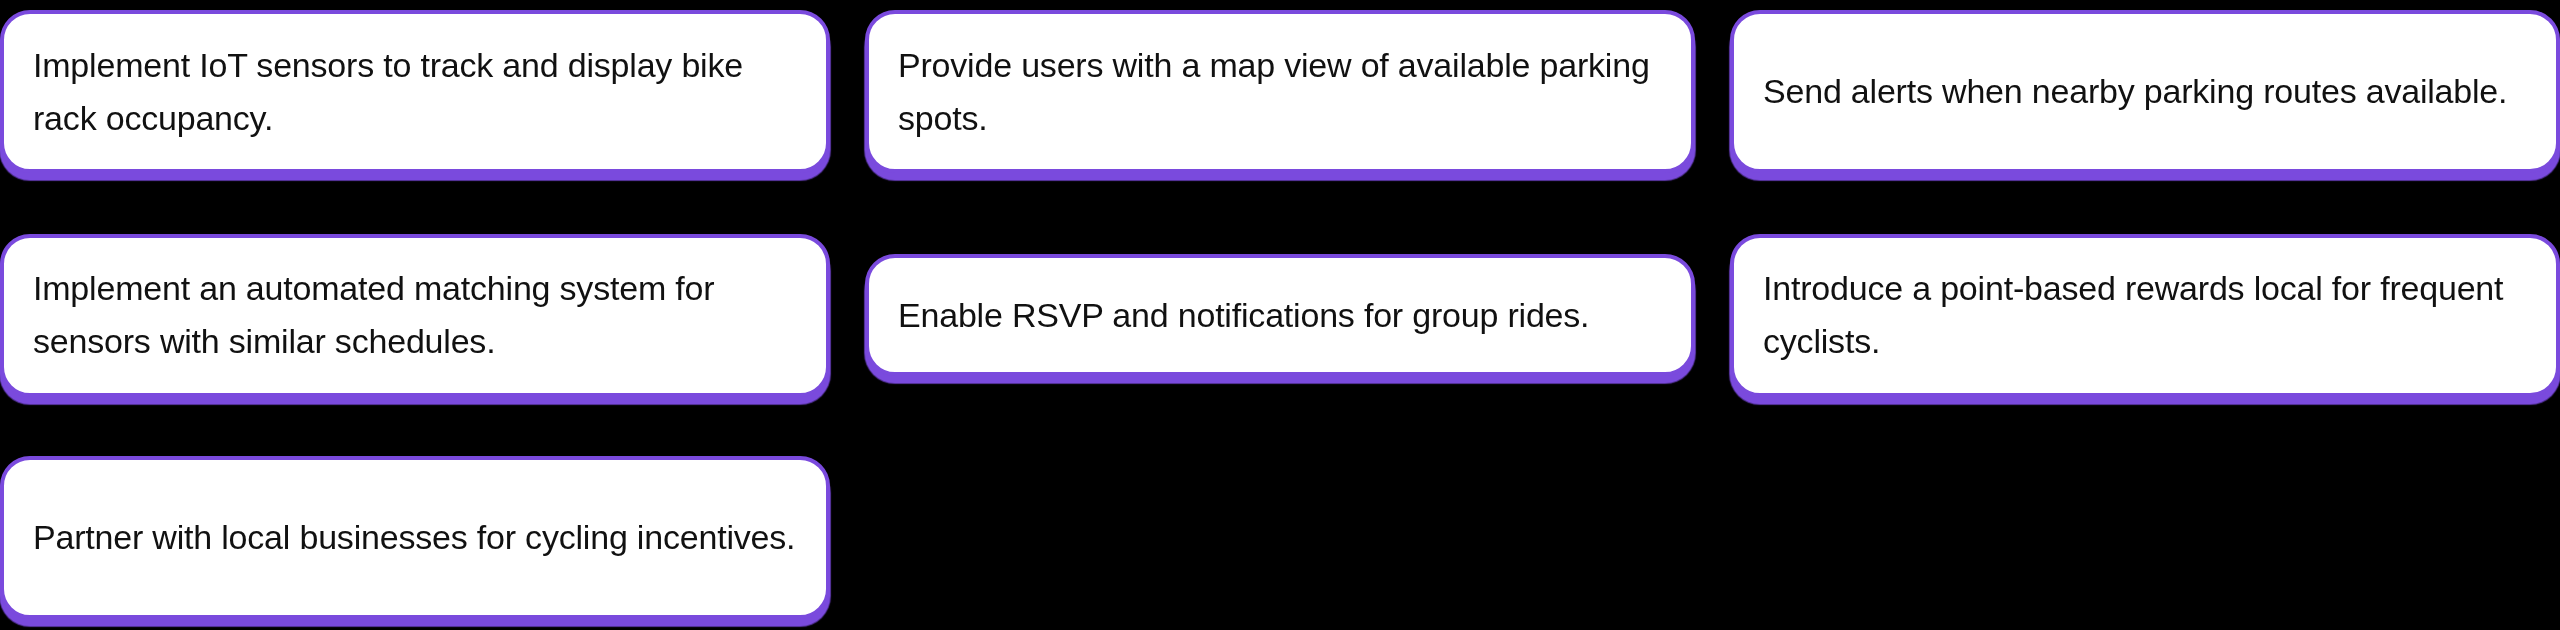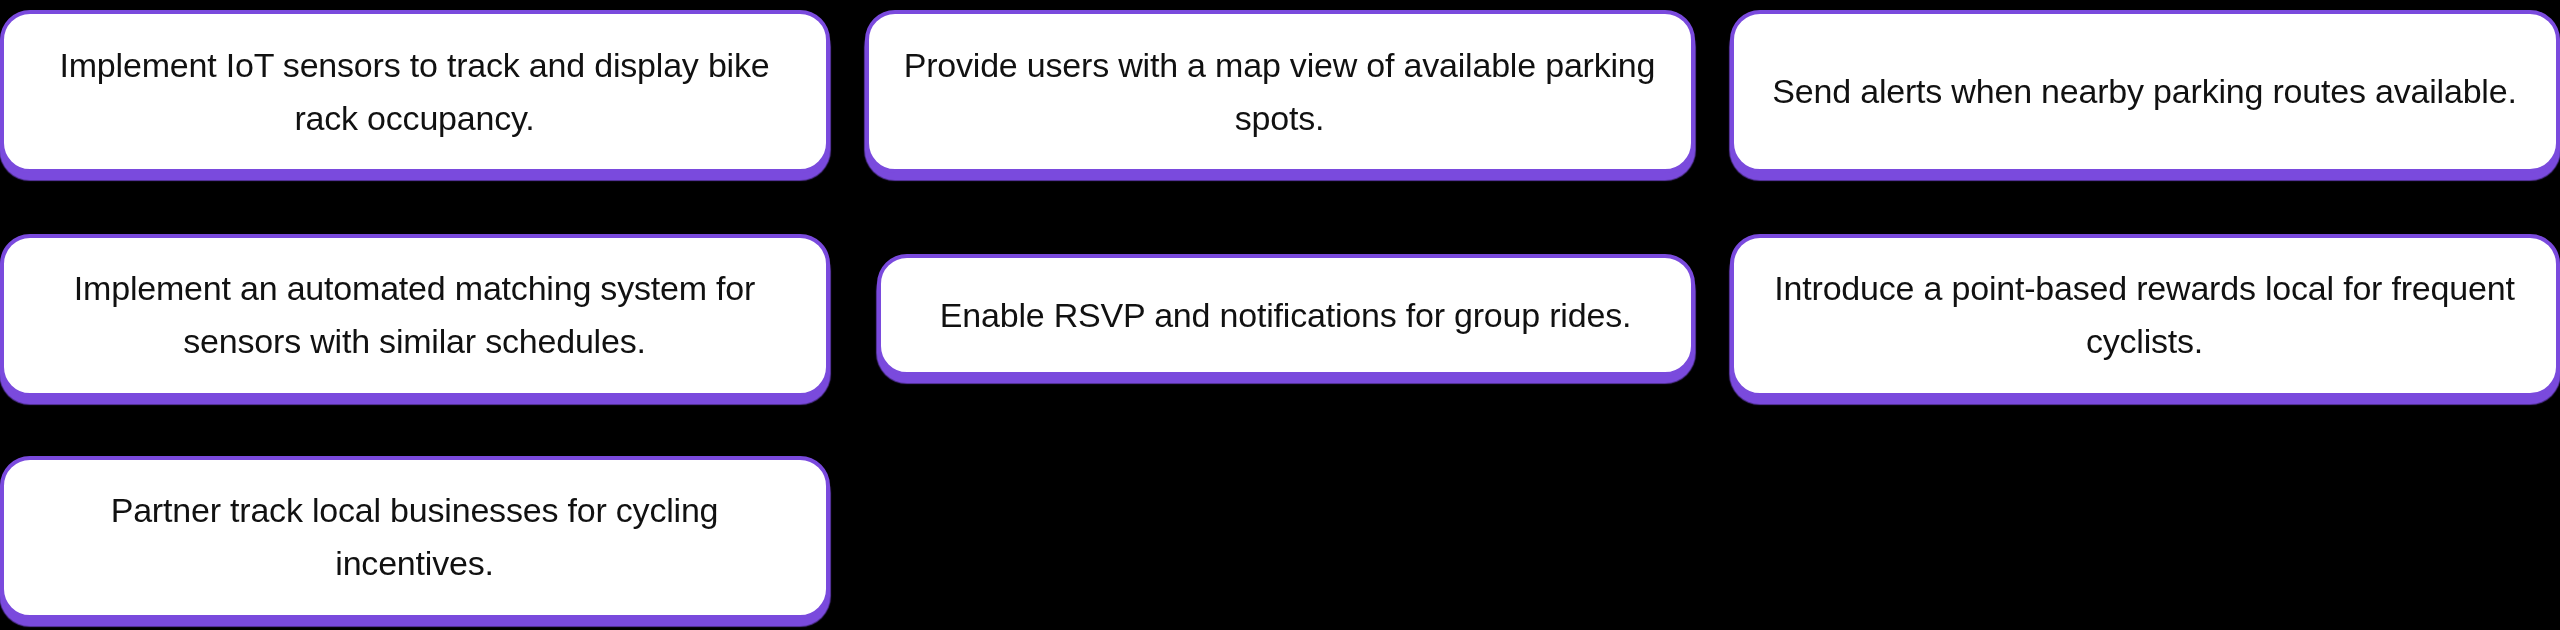--- a/index.html
+++ b/index.html
@@ -25,21 +25,20 @@
   .grid {
     display: grid;
     grid-template-columns: 830px 830px 830px;
     grid-template-rows: 173px 170px 170px;
     column-gap: 35px;
     row-gap: 52px;
     padding: 5px 0 0 0;
     box-sizing: border-box;
     width: 2560px;
     height: 630px;
-    text-align: center;
   }
 
   .cell {
     display: flex;
     align-items: center;
     box-sizing: border-box;
   }
 
   .idea-card {
     position: relative;
@@ -53,21 +52,20 @@
     align-items: center;
     box-shadow: 0 7px 0 0 #7a4add, 0 7px 1px 1px rgba(122,74,221,0.75);
     padding: 0 30px 0 29px;
   }
 
   .idea-card.tall {
     height: 163px;
   }
   .idea-card.short {
     height: 122px;
-    margin-left: 12px;
   }
 
   .idea-text {
     font-family: "Liberation Sans", sans-serif;
     font-size: 34px;
     line-height: 53px;
     color: #111111;
     letter-spacing: -0.2px;
     font-weight: 400;
     margin: 0;
@@ -113,18 +111,18 @@
 
     <div class="cell">
       <div class="idea-card tall">
         <p class="idea-text">Introduce a point-based rewards local for frequent cyclists.</p>
       </div>
     </div>
 
 
     <div class="cell">
       <div class="idea-card tall">
-        <p class="idea-text">Partner track local businesses for cycling incentives.</p>
+        <p class="idea-text">Partner with local businesses for cycling incentives.</p>
       </div>
     </div>
 
   </div>
 </div>
 
 </body></html>

